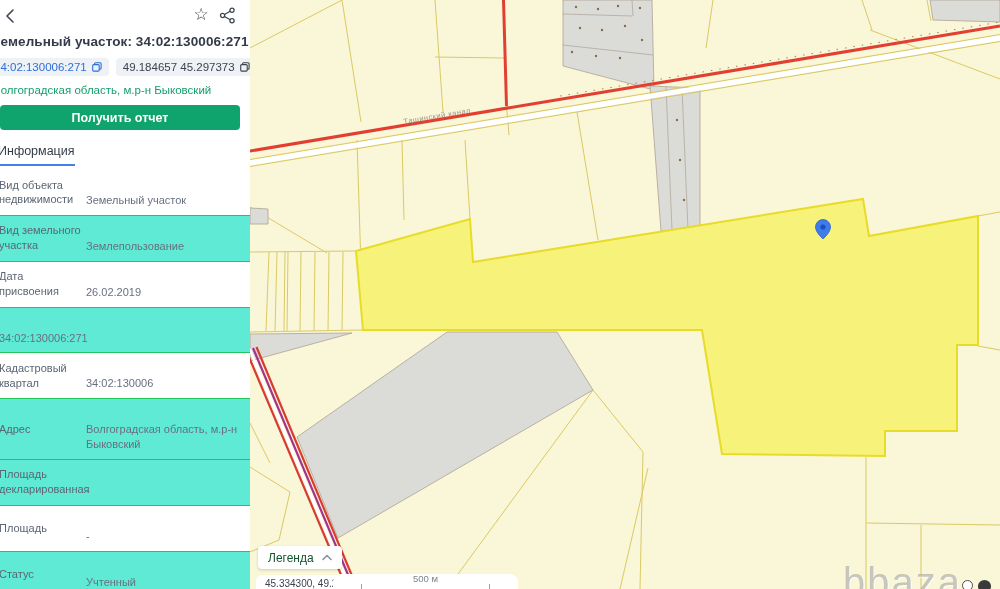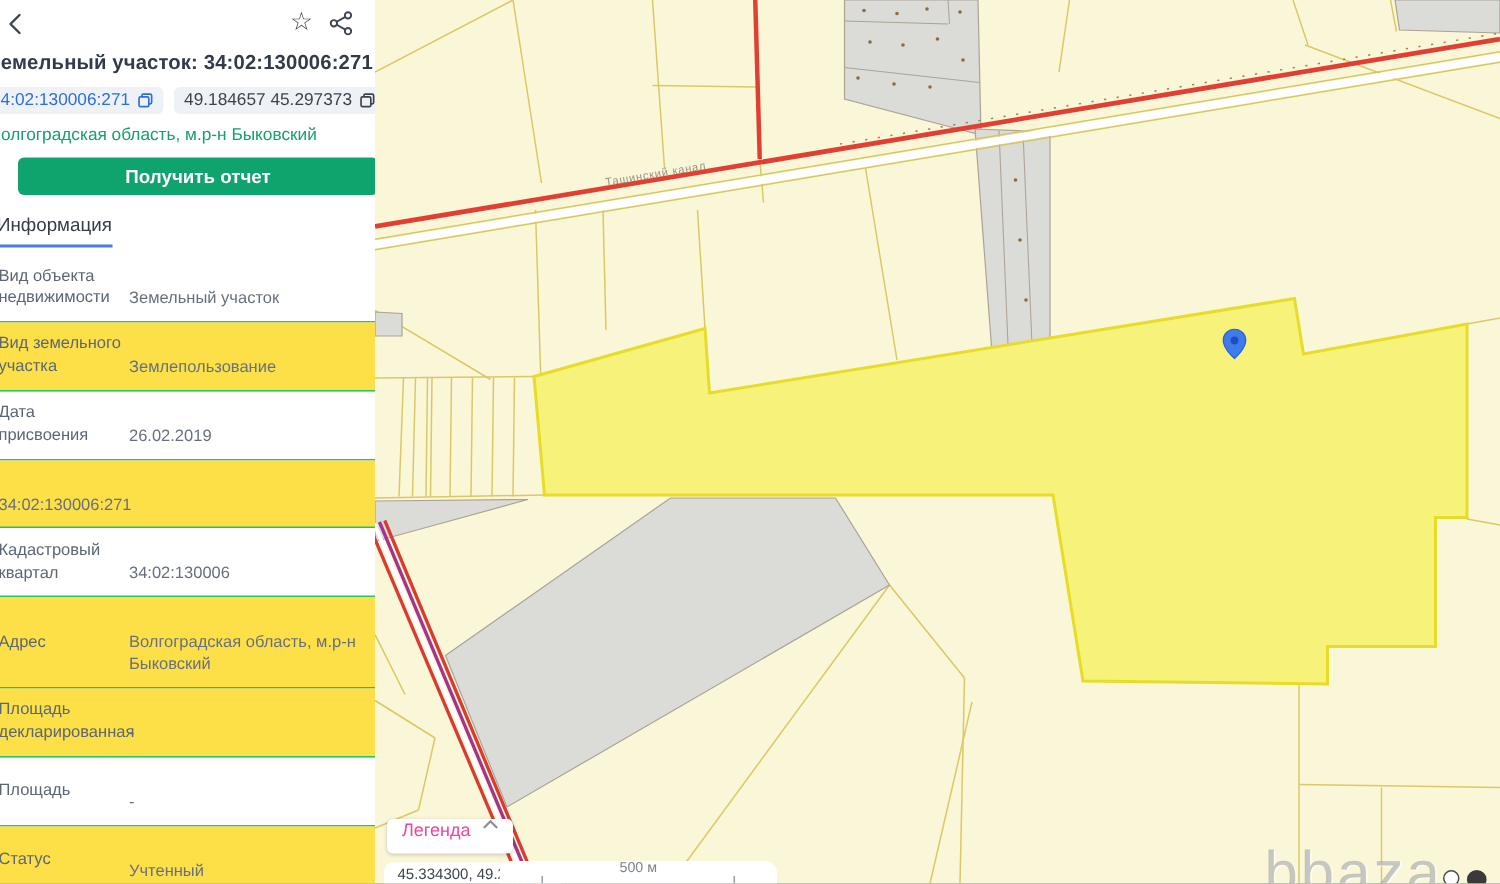--- a/index.html
+++ b/index.html
@@ -29,46 +29,46 @@
     background: #eef1f6; border-radius: 4px; padding: 3px 7px;
     font-size: 11.5px; white-space: nowrap; cursor: pointer;
   }
   .chip.blue { color: #2e6fd8; }
   .chip.gray { color: #3d434d; align-items: center; }
   .loc-link {
     margin: 8px 0 0 -7px; font-size: 11.5px; color: #16a06c;
     white-space: nowrap; cursor: pointer; display: block; text-decoration: none;
   }
   .report-btn {
-    display: block; margin: 9px 8px 0 12px; width: 240px; height: 25px;
+    display: block; margin: 9px 8px 0 0; width: 240px; height: 25px;
     background: #0fa36e; border: none; border-radius: 4px;
     color: #fff; font-size: 12.5px; font-weight: bold; cursor: pointer;
     font-family: "Liberation Sans", sans-serif;
   }
   .tab-row { margin: 11px 0 0 -2px; }
   .tab {
     display: inline-block; font-size: 12.5px; color: #353c48;
     padding-bottom: 6px; border-bottom: 2px solid #477ee8; cursor: pointer;
   }
   .details { margin-top: 4px; }
   .drow {
     display: flex; padding: 7px 8px 7px 0; margin-left: -1px;
     border-bottom: 1px solid #22c55e; min-height: 24px; align-items: center;
   }
-  .drow.striped { background: #fde047; }
+  .drow.striped { background: #5eead4; }
   .dlabel { width: 87px; flex: 0 0 87px; font-size: 11px; color: #5c6675; line-height: 1.35; padding-right: 4px; }
   .dvalue { flex: 1; font-size: 11px; color: #687080; line-height: 1.35; margin-top: 16px; }
   
   .map { position: absolute; left: 250px; top: 0; width: 750px; height: 589px; cursor: grab; }
   .map svg { display: block; }
   .legend-btn {
     position: absolute; left: 258px; top: 546px; height: 23px; padding: 0 10px;
     background: #fff; border-radius: 4px; box-shadow: 0 1px 3px rgba(0,0,0,.18);
-    display: flex; align-items: flex-start; gap: 8px; cursor: pointer; z-index: 6;
-    font-size: 12px; color: #ec4899;
+    display: flex; align-items: center; gap: 8px; cursor: pointer; z-index: 6;
+    font-size: 12px; color: #14532d;
   }
   .coord-pill {
     position: absolute; left: 256px; top: 575px; height: 20px; padding: 3px 9px;
     background: #fff; border-radius: 6px 6px 0 0; z-index: 6;
     font-size: 10px; color: #3c4350; white-space: nowrap;
   }
   .scalebar {
     position: absolute; left: 333px; top: 574px; width: 185px; height: 20px;
     background: #fff; border-radius: 8px 8px 0 0; z-index: 6; text-align: center;
   }

